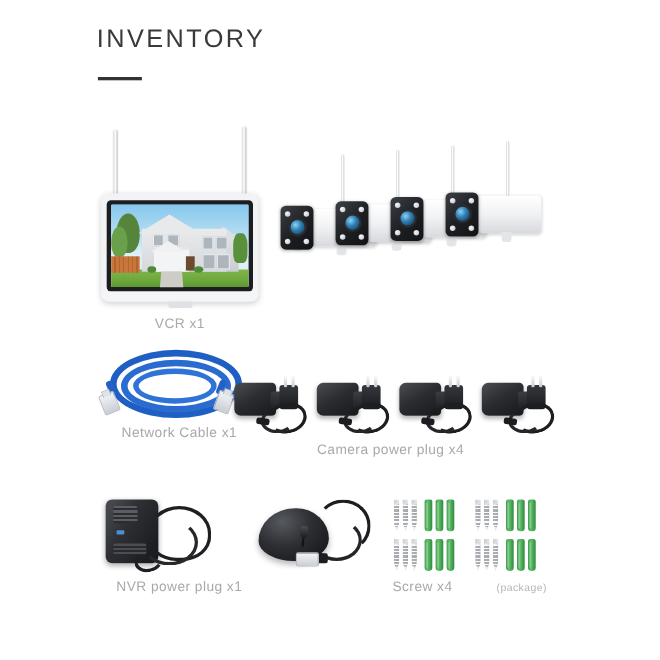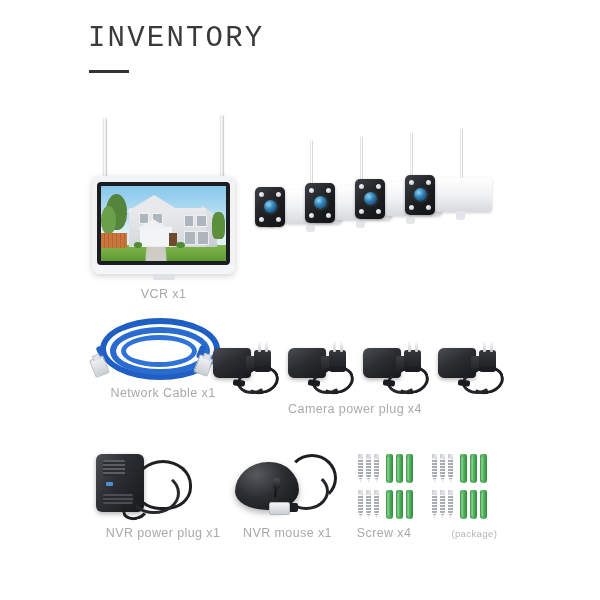--- a/index.html
+++ b/index.html
@@ -13,25 +13,24 @@
     font-family: "Liberation Sans", sans-serif;
     overflow: hidden;
     position: relative;
   }
 
   
   #page-title {
     position: absolute;
     left: 88px;
     top: 22px;
-    font-size: 29px;
+    font-size: 23px;
     letter-spacing: 2.2px;
     color: #3a3a3a;
     font-weight: 400;
-    font-family: Liberation Mono, monospace;
   }
   #title-rule {
     position: absolute;
     left: 89px;
     top: 70px;
     width: 40px;
     height: 3px;
     background: #333333;
   }
 
@@ -571,21 +570,20 @@
   <div class="item-art">
     <div class="mouse-cord"></div>
     <div class="mouse-cord2"></div>
     <div class="mouse-body">
       <div class="mouse-split"></div>
       <div class="mouse-wheel"></div>
     </div>
     <div class="usb-tail"></div>
     <div class="usb"></div>
   </div>
-  <div class="item-label lbl-mouse">NVR mouse x1</div>
 </div>
 
 <div class="item" id="screws">
   <div class="item-art">
 
     <div class="screw-group sg-00">
       <div class="screw-pair">
         <div class="screw"></div>
         <div class="screw"></div>
         <div class="screw"></div>

